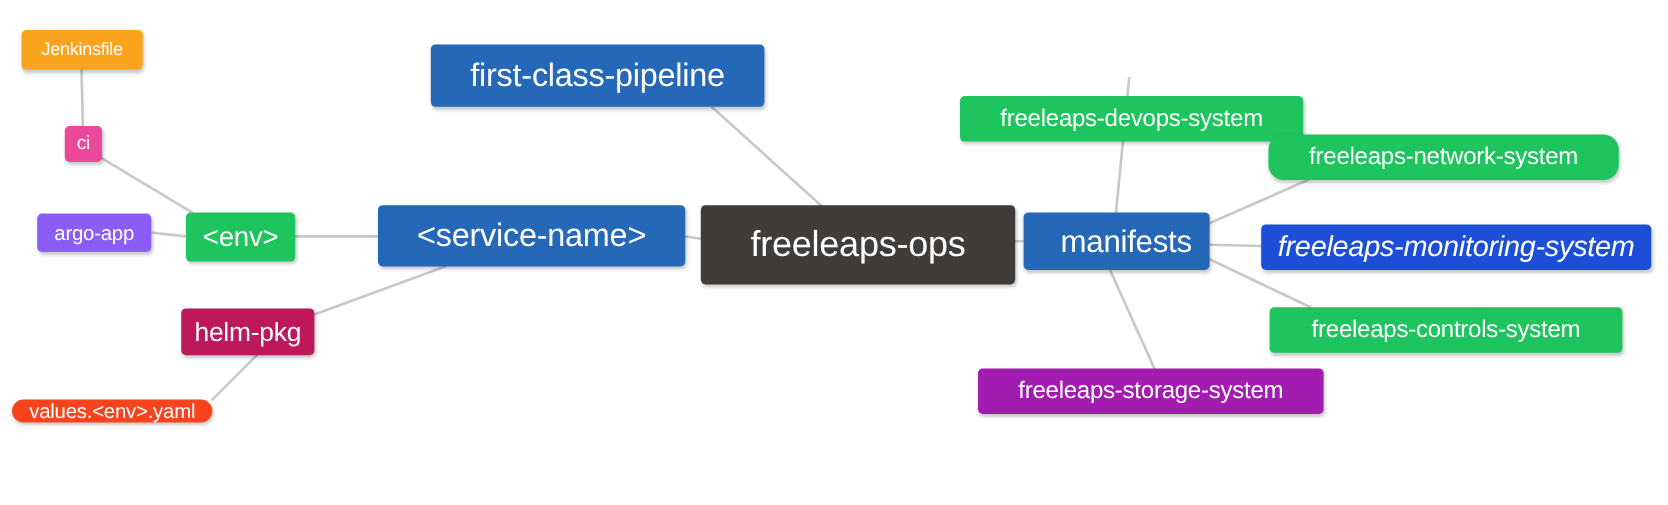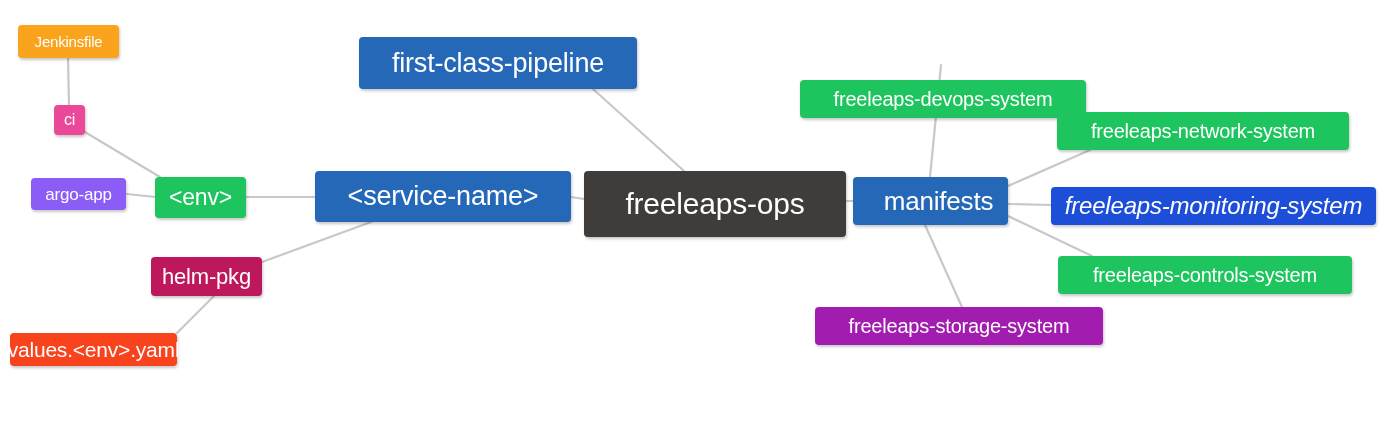--- a/index.html
+++ b/index.html
@@ -88,27 +88,27 @@
       </div>
       <div class="node" style="left: 54px; top: 105px; width: 31px; height: 30px; background: #ec4899; font-size: 16px;">
         <span class="label">ci</span>
       </div>
       <div class="node" style="left: 18px; top: 25px; width: 101px; height: 33px; background: rgb(250, 164, 30); font-size: 15px;">
         <span class="label">Jenkinsfile</span>
       </div>
       <div class="node" style="left: 31px; top: 178px; width: 95px; height: 32px; background: #8b5cf6; font-size: 17px;">
         <span class="label">argo-app</span>
       </div>
-      <div class="node" style="left: 10px; top: 333px; width: 167px; height: 33px; background: rgb(248, 67, 28); font-size: 21px;">
+      <div class="node" style="left: 10px; top: 333px; width: 167px; height: 19px; background: rgb(248, 67, 28); font-size: 17px; border-radius: 12px;">
         <span class="label">values.&lt;env&gt;.yaml</span>
       </div>
       <div class="node" style="left: 800px; top: 44px; width: 286px; height: 38px; background: rgb(30, 197, 94); font-size: 20px; margin-top: 36px;">
         <span class="label">freeleaps-devops-system</span>
       </div>
-      <div class="node" style="left: 1057px; top: 112px; width: 292px; height: 38px; background: rgb(30, 197, 94); font-size: 20px;">
+      <div class="node" style="left: 1057px; top: 112px; width: 292px; height: 38px; background: rgb(30, 197, 94); font-size: 20px; border-radius: 13px;">
         <span class="label">freeleaps-network-system</span>
       </div>
       <div class="node" style="left: 1051px; top: 187px; width: 325px; height: 38px; background: #1d4ed8; font-size: 24px; font-style: italic;">
         <span class="label">freeleaps-monitoring-system</span>
       </div>
       <div class="node" style="left: 1058px; top: 256px; width: 294px; height: 38px; background: rgb(30, 197, 94); font-size: 20px;">
         <span class="label">freeleaps-controls-system</span>
       </div>
       <div class="node" style="left: 815px; top: 307px; width: 288px; height: 38px; background: #a21caf; font-size: 20px;">
         <span class="label">freeleaps-storage-system</span>

